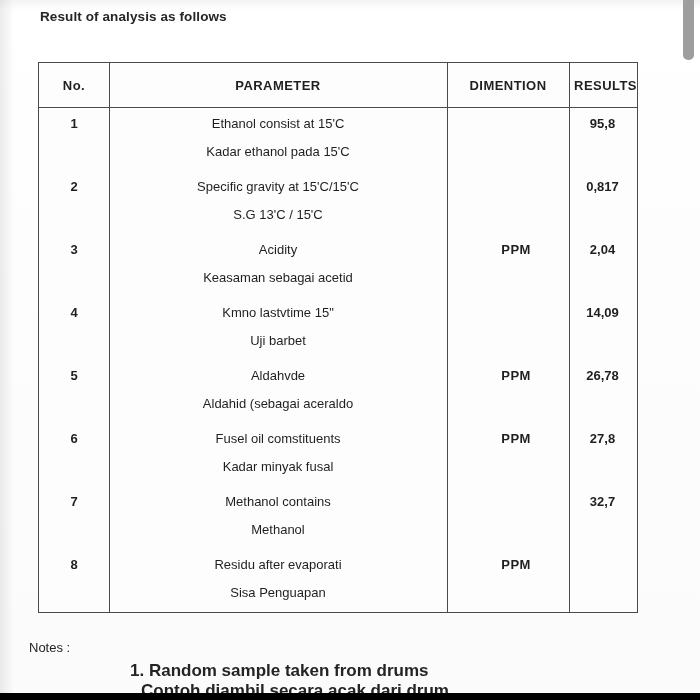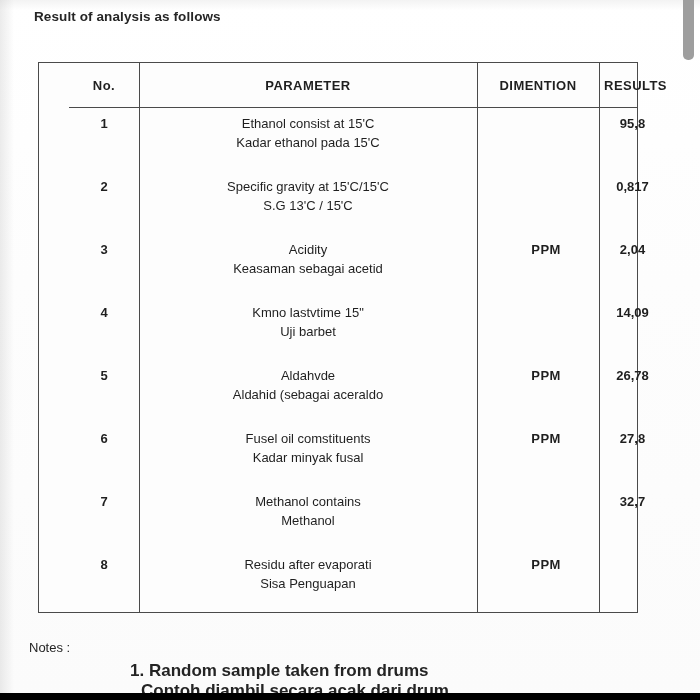--- a/index.html
+++ b/index.html
@@ -37,42 +37,41 @@
     position: absolute;
     left: 0; top: 0;
     width: 700px; height: 10px;
     background: linear-gradient(180deg, rgba(200,200,200,.22), rgba(255,255,255,0));
     pointer-events: none;
   }
 
   
   .heading {
     position: absolute;
-    left: 34px;
+    left: 40px;
     width: 600px;
     font-size: 13.5px;
     font-weight: 600;
     letter-spacing: .1px;
     color: #262626;
     white-space: nowrap;
   }
   #h-line1 { top: 9px; }
   #h-line2 { top: 29px; }
 
   
   .table {
     position: absolute;
     left: 38px;
     top: 62px;
     width: 600px;
     height: 551px;
     border: 1.6px solid #4a4a4a;
     box-sizing: border-box;
     background: #fdfdfd;
-    padding-left: 30px;
   }
 
   .thead {
     position: relative;
     height: 45px;
     border-bottom: 1.6px solid #4a4a4a;
     box-sizing: border-box;
   }
   .tbody {
     position: relative;
@@ -126,21 +125,21 @@
     box-sizing: border-box;
     font-size: 13px;
     color: #1f1f1f;
   }
   .cell.no     { left: 0px;   width: 70px;  font-weight: 600; }
   .cell.param  { left: 70px;  width: 338px; }
   .cell.dim    { left: 408px; width: 122px; font-weight: 600; letter-spacing: .4px; margin-left: 8px; }
   .cell.res    { left: 530px; width: 67px;  font-weight: 600; }
 
   .cell .l1 { line-height: 17px; white-space: nowrap; }
-  .cell .l2 { line-height: 17px; white-space: nowrap; margin-top: 2px; }
+  .cell .l2 { line-height: 17px; white-space: nowrap; margin-top: 11px; }
 
   
   .notes-label {
     position: absolute;
     left: 29px;
     top: 640px;
     font-size: 13px;
     font-weight: 400;
     color: #242424;
   }

